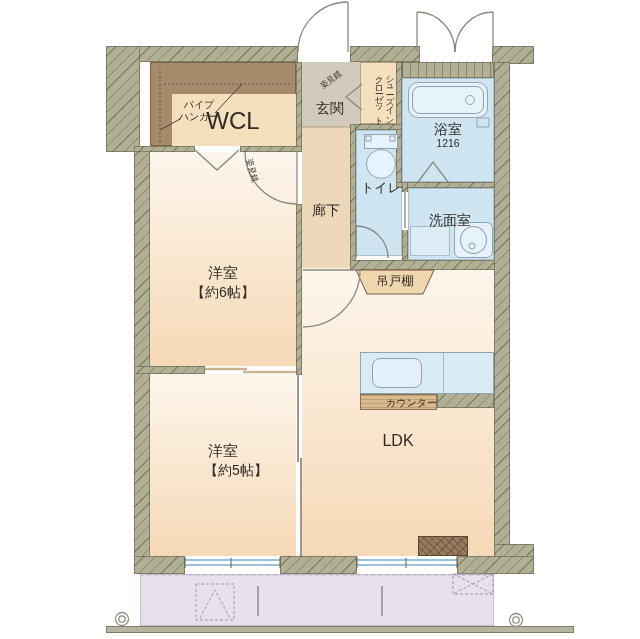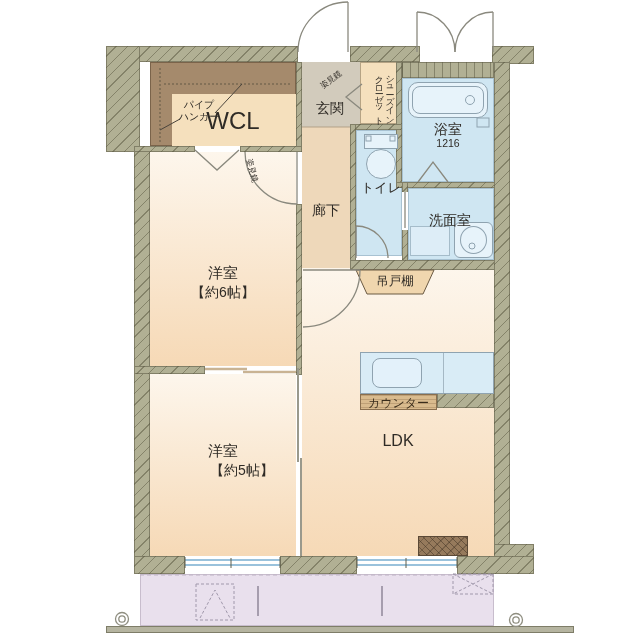--- a/index.html
+++ b/index.html
@@ -183,18 +183,18 @@
   <div class="lbl vert" style="left:363px;top:66px;width:32px;height:57px;font-size:9px;">シューズインクローゼット</div>
   <div class="lbl" style="left:402px;top:121px;width:92px;font-size:14px;">浴室</div>
   <div class="lbl" style="left:402px;top:137px;width:92px;font-size:10.5px;">1216</div>
   <div class="lbl" style="left:352px;top:181px;width:58px;font-size:13px;text-align:center;">トイレ</div>
   <div class="lbl" style="left:299px;top:202px;width:54px;font-size:14px;">廊下</div>
   <div class="lbl" style="left:404px;top:212px;width:92px;font-size:14px;">洗面室</div>
   <div class="lbl" style="left:232px;top:166px;width:40px;font-size:8px;transform:rotate(76deg);">姿見鏡</div>
   <div class="lbl" style="left:150px;top:264px;width:146px;font-size:15px;">洋室</div>
   <div class="lbl" style="left:150px;top:284px;width:146px;font-size:14px;">【約6帖】</div>
   <div class="lbl" style="left:150px;top:442px;width:146px;font-size:15px;">洋室</div>
-  <div class="lbl" style="left:156px;top:462px;width:172px;font-size:14px;">【約5帖】</div>
+  <div class="lbl" style="left:150px;top:462px;width:172px;font-size:14px;">【約5帖】</div>
   <div class="lbl" style="left:302px;top:432px;width:192px;font-size:16px;">LDK</div>
   <div class="lbl" style="left:356px;top:274px;width:78px;font-size:12.5px;">吊戸棚</div>
-  <div class="lbl" style="left:360px;top:397px;width:77px;font-size:12px;color:#3a2d1c;">カウンター</div>
+  <div class="lbl" style="left:360px;top:397px;width:77px;font-size:10px;color:#3a2d1c;text-align:right;">カウンター</div>
 
 </div>
 
 </body></html>

